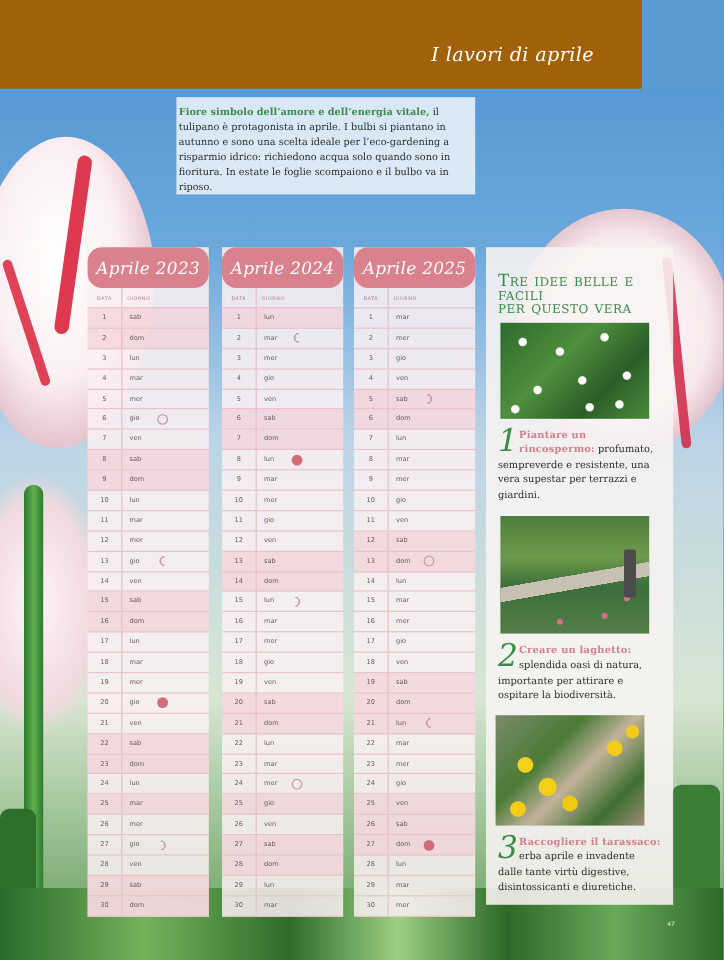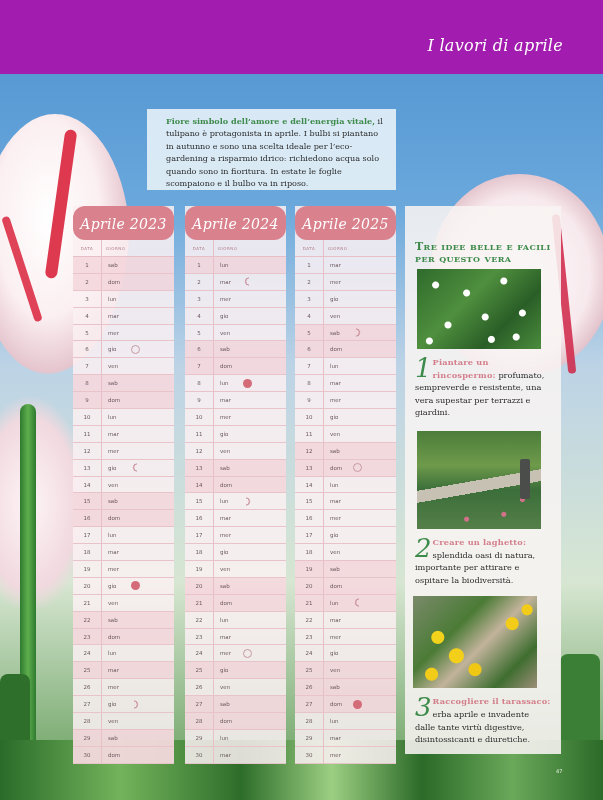--- a/index.html
+++ b/index.html
@@ -3,22 +3,22 @@
 <meta charset="utf-8">
 <style>
   * { box-sizing: border-box; margin: 0; padding: 0; }
   html, body { width: 603px; height: 800px; overflow: hidden; }
   body {
     position: relative;
     font-family: "DejaVu Serif", serif;
     background: #5a9bd3;
   }
   .header-band {
-    position: absolute; left: 0; top: 0; width: 603px; height: 74px;
-    background: #a21caf;
+    position: absolute; left: 0; top: 0; width: 535px; height: 74px;
+    background: #a16207;
     padding-left: 40px;
   }
   .header-title {
     position: absolute; right: 40px; top: 36px;
     color: #fff; font-family: "DejaVu Serif", serif; font-style: italic;
     font-size: 16px; letter-spacing: 0.3px;
   }
   .bg {
     position: absolute; left: 0; top: 74px; width: 603px; height: 726px;
     background: linear-gradient(180deg, #5799d4 0%, #6aa8dc 18%, #bcd3e6 40%, #d7e6d2 70%, #5f9a55 100%);
@@ -35,23 +35,23 @@
   .t3 { left: -30px; top: 320px; width: 120px; height: 220px;
         background: radial-gradient(ellipse at 50% 50%, #fdf4f6 0%, #f1d9df 55%, transparent 70%); }
   .stem { position: absolute; background: linear-gradient(90deg, #2e7a2f, #5fae4d, #2e7a2f); border-radius: 8px; }
   .st1 { left: 20px; top: 330px; width: 16px; height: 420px; }
   .st2 { left: 0px; top: 600px; width: 30px; height: 200px; background: #2f6f2c; }
   .st3 { left: 560px; top: 580px; width: 40px; height: 220px; background: #3a7f35; }
   .grass { position: absolute; left: 0; bottom: 0; width: 603px; height: 60px;
     background: linear-gradient(90deg, #2a6b2a, #73b35b 20%, #2d6d2a 40%, #9ccf82 55%, #2b6a28 70%, #6aa85a 85%, #2b6a28); }
 
   .intro-box {
-    position: absolute; left: 147px; top: 109px; width: 249px; height: 81px;
+    position: absolute; left: 147px; top: 81px; width: 249px; height: 81px;
     background: rgba(222, 236, 246, 0.96);
-    padding: 6px 10px 0 19px;
+    padding: 6px 10px 0 2px;
     font-size: 8.1px; line-height: 12.4px; color: #2d2d2d;
   }
   .intro-box .lead { color: #3f8a4d; font-weight: bold; }
 
   .cal {
     position: absolute; top: 206px; width: 101px;
     background: rgba(250, 240, 242, 0.86);
   }
   .cal-title {
     height: 34px; background: #d9828d; color: #fff;
@@ -77,22 +77,22 @@
   .moon.full { border-radius: 50%; background: #d46b79; }
   .moon.new { border-radius: 50%; border: 1px solid #c79aa3; }
   .moon.svg svg { width: 9px; height: 9px; }
 
   .ideas {
     position: absolute; left: 405px; top: 206px; width: 156px; height: 548px;
     background: rgba(248, 244, 242, 0.88);
     padding: 0 10px;
   }
   .ideas-title {
-    margin-top: 35px; font-family: "DejaVu Serif", serif; font-weight: bold;
-    font-size: 11px; line-height: 11.5px; color: #3c8a49; letter-spacing: 0.4px; font-variant: small-caps;
+    margin-top: 23px; font-family: "DejaVu Serif", serif; font-weight: normal;
+    font-size: 14px; line-height: 11.5px; color: #3c8a49; letter-spacing: 0.4px; font-variant: small-caps;
   }
   .photo { position: relative; width: 124px; margin-top: 5px; overflow: hidden; }
   .photo1 { height: 80px; margin-left: 2px;
     background:
       radial-gradient(circle at 15% 20%, #fff 0 3px, transparent 4px),
       radial-gradient(circle at 40% 30%, #fff 0 3px, transparent 4px),
       radial-gradient(circle at 70% 15%, #fff 0 3px, transparent 4px),
       radial-gradient(circle at 85% 55%, #fff 0 3px, transparent 4px),
       radial-gradient(circle at 25% 70%, #fff 0 3px, transparent 4px),
       radial-gradient(circle at 55% 60%, #fff 0 3px, transparent 4px),

